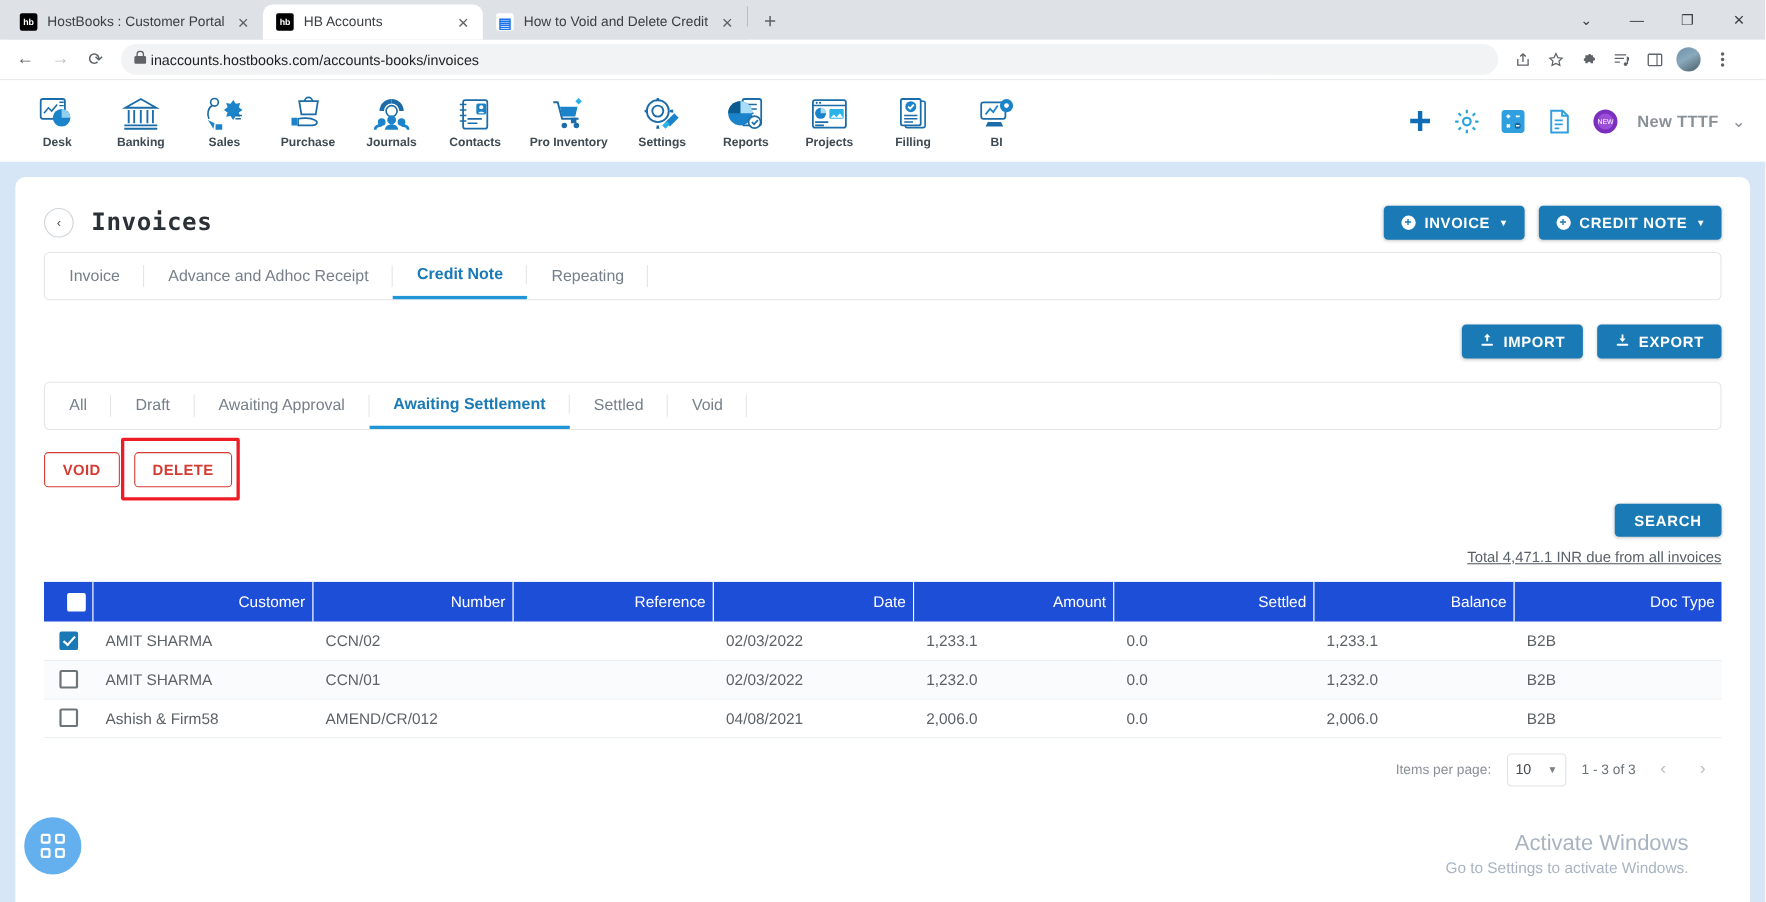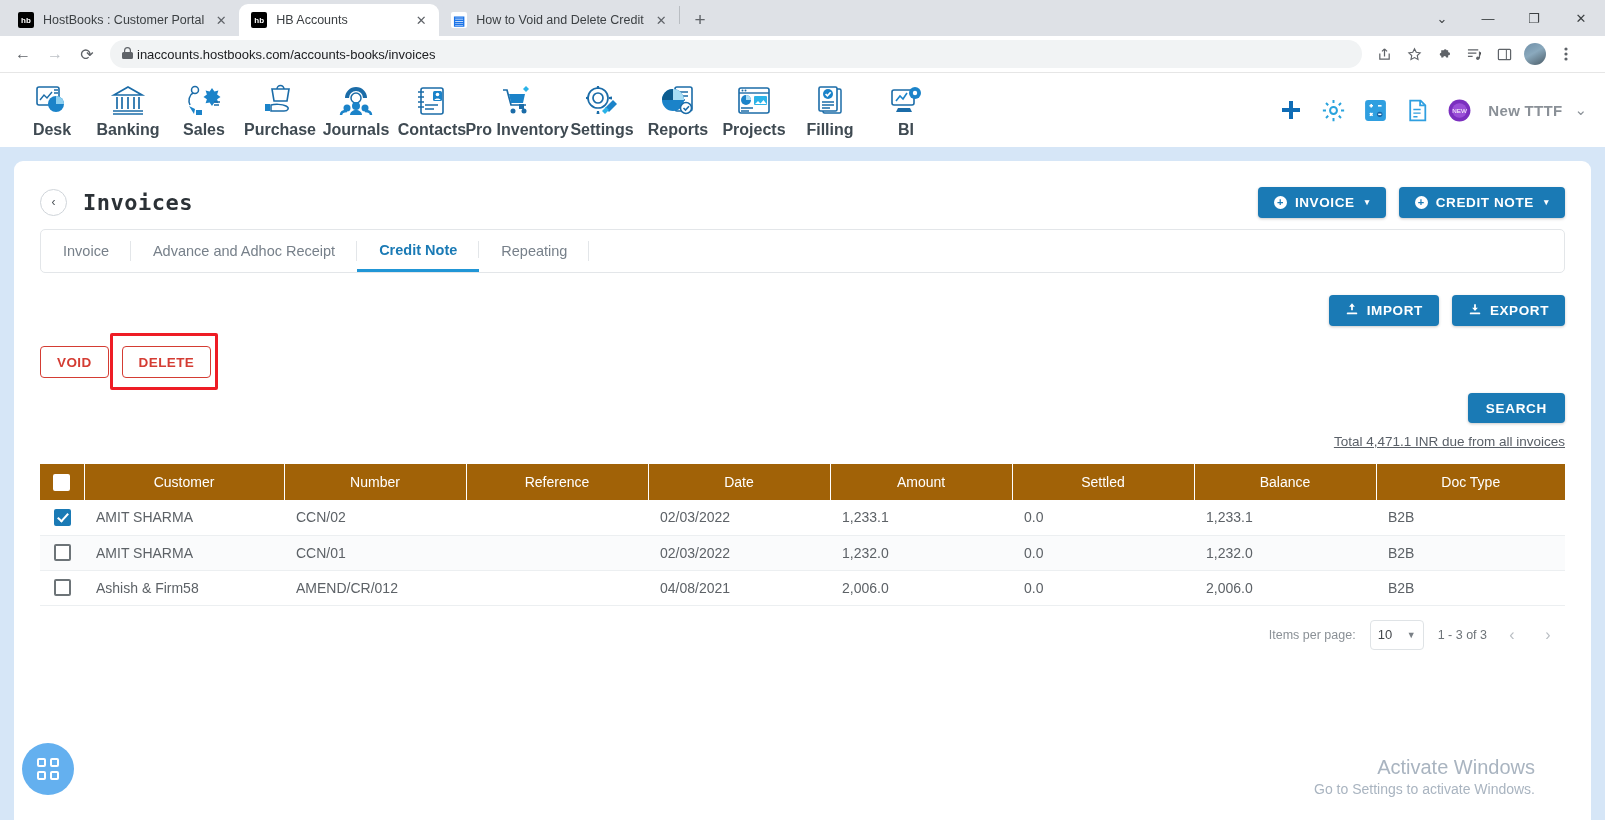--- a/index.html
+++ b/index.html
@@ -124,21 +124,21 @@
   .nav-items { display: flex; align-items: flex-start; gap: 0; }
   .nav-item {
     width: 76px;
     display: flex; flex-direction: column;
     align-items: center; gap: 3px;
     padding-top: 2px;
   }
   .nav-item.wide { width: 94px; }
   .nav-ico { width: 36px; height: 34px; }
   .nav-label {
-    font-size: 16px; font-weight: bold;
+    font-size: 11px; font-weight: bold;
     color: #3f4a52;
     white-space: nowrap;
   }
   .nav-right {
     position: absolute; right: 18px; top: 0;
     height: 74px;
     display: flex; align-items: center; gap: 16px;
   }
   .nav-right-ico { width: 26px; height: 26px; display:flex; align-items:center; justify-content:center;}
   .user-name { font-size: 15px; font-weight: bold; color: #8a9097; letter-spacing:.3px;}
@@ -261,26 +261,26 @@
   .total-text { font-size: 13.5px; color: #5a6068; margin-top: 11px; text-decoration: underline; }
 
   
   table.grid {
     width: 100%;
     border-collapse: collapse;
     margin-top: 15px;
     table-layout: fixed;
   }
   table.grid thead th {
-    background: #a16207;
+    background: #1d4ed8;
     color: #fff;
     font-size: 14px;
     font-weight: normal;
     height: 36px;
-    text-align: center;
+    text-align: right;
     border-right: 1px solid #ffffff;
     padding: 0 6px;
   }
   table.grid thead th:last-child { border-right: none; }
   table.grid thead th.cbcol { width: 44px; }
   table.grid tbody td {
     height: 35px;
     font-size: 14px;
     color: #5d6267;
     border-bottom: 1px solid #eceff1;
@@ -688,20 +688,28 @@
         <span>
           <svg width="14" height="14" viewBox="0 0 16 16" fill="#fff">
               <path d="M8 10.3L4.7 6.5H7v-4h2v4h2.3z"></path>
               <rect x="2" y="12" width="12" height="2" rx="1"></rect>
             </svg>
         </span>
         <span>EXPORT</span>
       </button>
     </div>
 
+    <div class="subtabbar">
+      <div class="tabitem">All</div>
+      <div class="tabitem">Draft</div>
+      <div class="tabitem">Awaiting Approval</div>
+      <div class="tabitem active">Awaiting Settlement</div>
+      <div class="tabitem">Settled</div>
+      <div class="tabitem">Void</div>
+    </div>
 
     <div class="bulk-row">
       <button class="btn-outline-red">VOID</button>
       <button class="btn-outline-red" style="margin-left:13px;">DELETE</button>
       <div class="highlight-box"></div>
     </div>
 
     <div class="search-row">
       <button class="btn-search">SEARCH</button>
       <div class="total-text">Total 4,471.1 INR due from all invoices</div>

